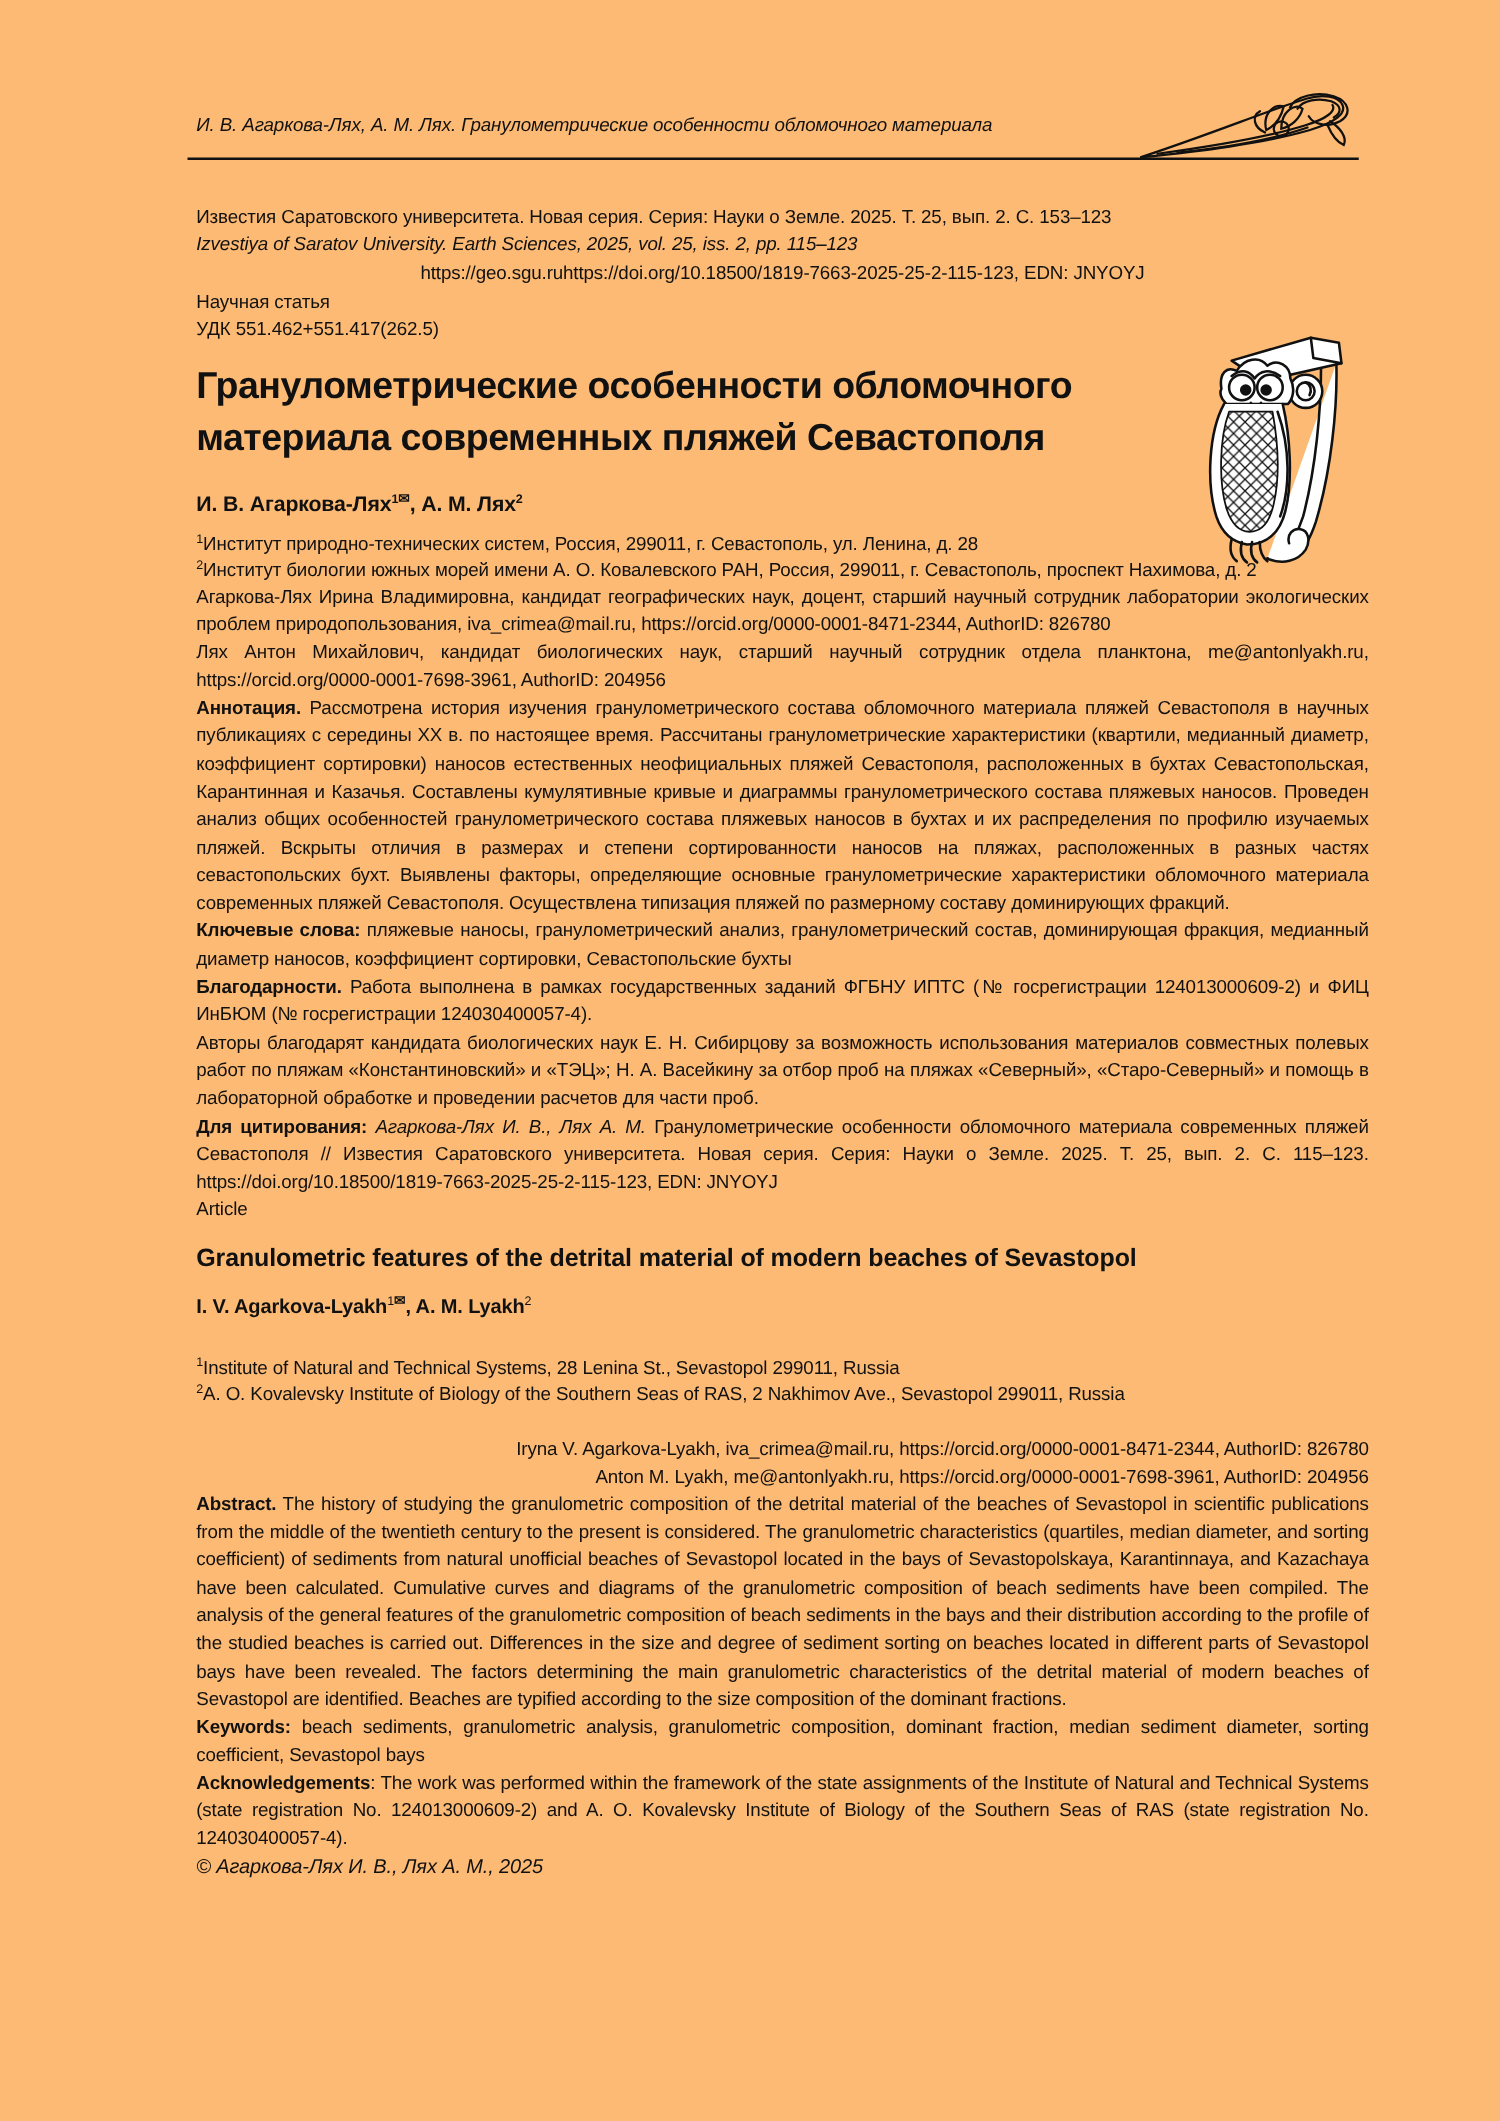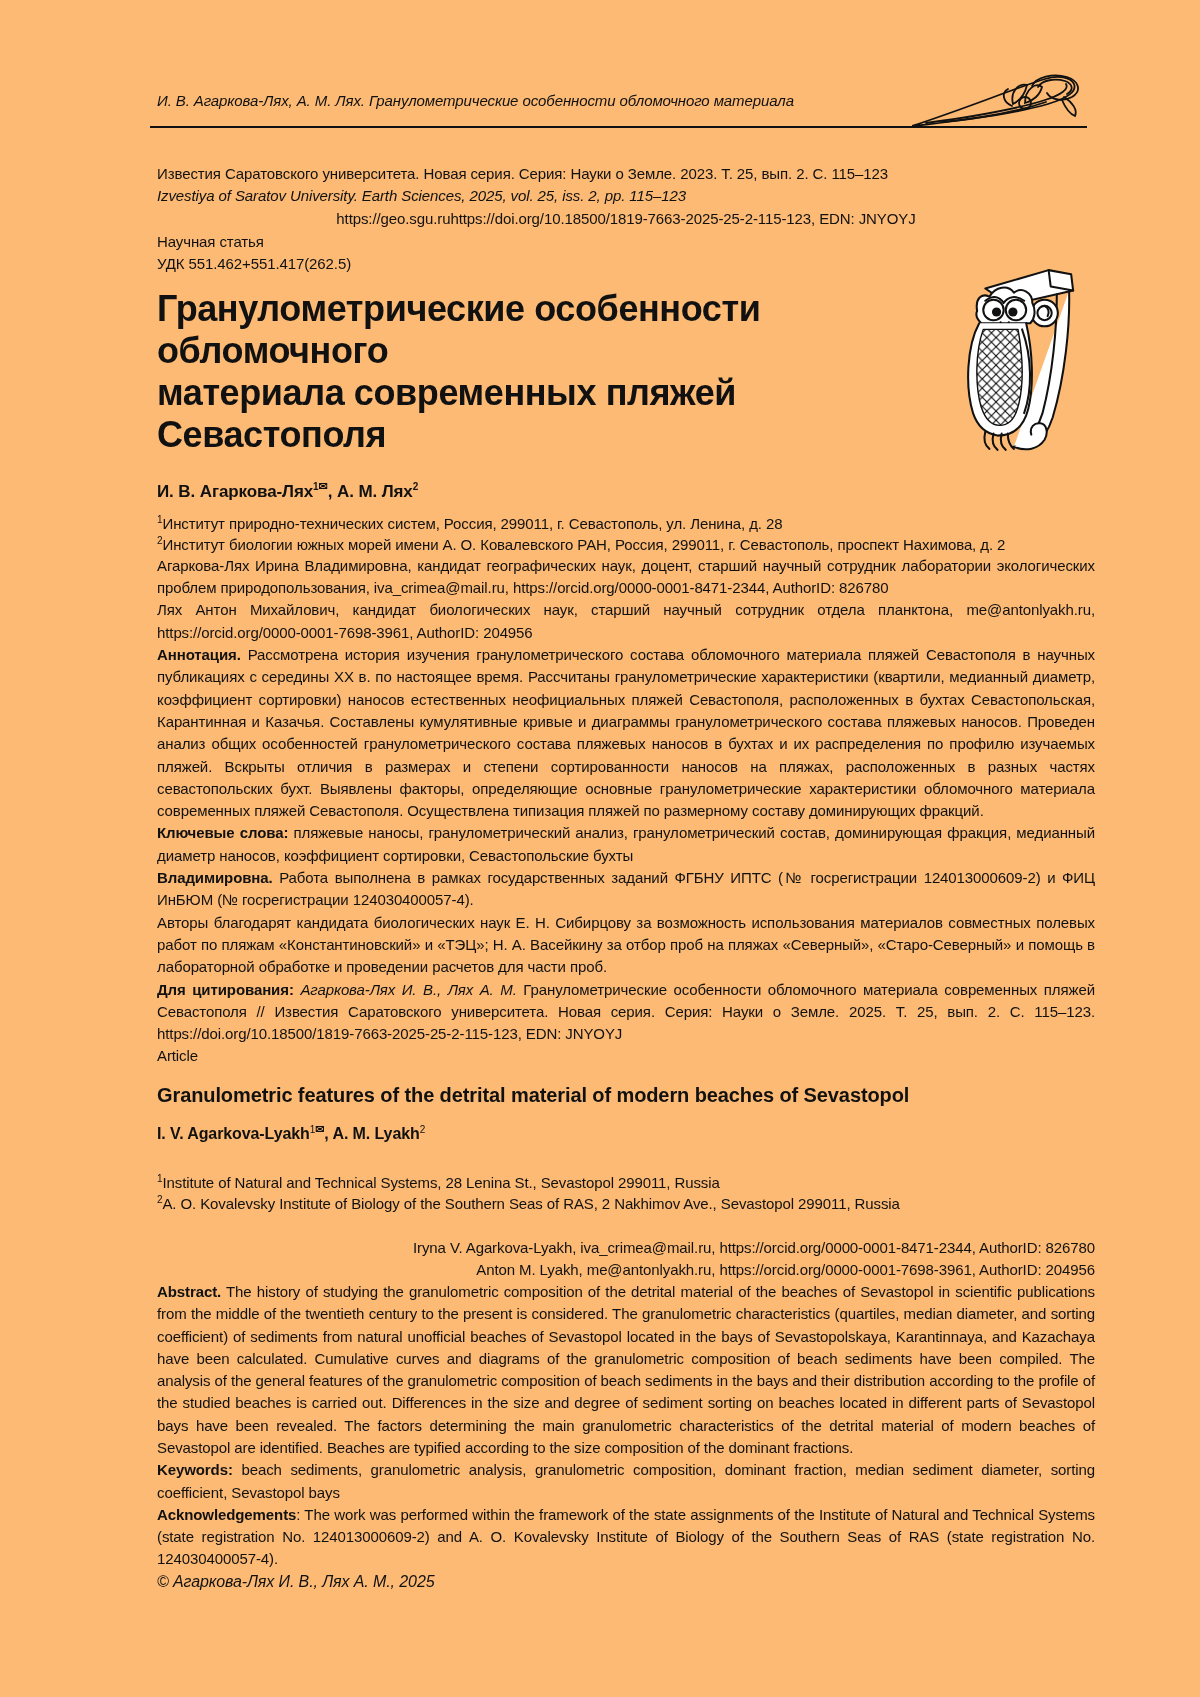--- a/index.html
+++ b/index.html
@@ -14,21 +14,21 @@
   .owl{position:absolute;left:954px;top:264px;}
   .content{position:absolute;left:157px;top:0;width:938px;font-size:15px;line-height:22.3px;}
   .content p{margin:0;}
   .spacer-top{height:163px;}
   .just{text-align:justify;}
   .it{font-style:italic;}
   .b{font-weight:bold;}
   .journal-line{white-space:nowrap;}
   .journal-row{display:flex;justify-content:center;white-space:nowrap;}
   .meta-block{margin-top:1px;}
-  .title-ru{margin-top:13px;font-size:36px;line-height:42px;font-weight:bold;white-space:pre-line;letter-spacing:-0.4px;max-width:800px;}
+  .title-ru{margin-top:13px;font-size:30px;line-height:42px;font-weight:bold;white-space:pre-line;letter-spacing:-0.4px;max-width:800px;}
   .authors-line{margin-top:16px;font-size:17px;font-weight:bold;}
   .sup{font-size:10px;vertical-align:super;line-height:0;font-weight:normal;}
   .b .sup, .authors-line .sup{font-weight:bold;}
   .mail{font-size:11px;vertical-align:super;line-height:0;}
   .affils{margin-top:10px;line-height:21px;}
   .bio1{margin-top:9px;}
   .bio2{margin-top:3px;}
   .abstract-ru{margin-top:10px;}
   .kw-ru{margin-top:7px;}
   .ack-ru{margin-top:9px;}
@@ -94,21 +94,21 @@
       <path d="M66 64 C76 92 76 124 68 146"></path>
       <path d="M30 164 C28 172 30 178 34 181 M38 166 C36 174 38 179 42 182 M46 166 C44 174 46 179 50 182 M52 166 C52 174 54 178 58 181"></path>
       <path d="M58 179 C70 184 82 181 88 172 C92 165 90 157 84 156 C78 155 73 160 75 167" fill="#fff"></path>
     </g>
   </svg>
 
   <div class="content">
     <div class="spacer-top"></div>
 
     <div>
-      <p class="journal-line">Известия Саратовского университета. Новая серия. Серия: Науки о Земле. 2023. Т. 25, вып. 2. С. 115–123</p>
+      <p class="journal-line">Известия Саратовского университета. Новая серия. Серия: Науки о Земле. 2025. Т. 25, вып. 2. С. 153–123</p>
       <p class="journal-line it">Izvestiya of Saratov University. Earth Sciences, 2025, vol. 25, iss. 2, pp. 115–123</p>
       <div class="journal-row">
         <span>https://geo.sgu.ru</span>
         <span>https://doi.org/10.18500/1819-7663-2025-25-2-115-123, EDN: JNYOYJ</span>
       </div>
     </div>
 
     <div class="meta-block">
       <p>Научная статья</p>
       <p>УДК 551.462+551.417(262.5)</p>
@@ -124,21 +124,21 @@
       <p><span class="sup">2</span><span>Институт биологии южных морей имени А. О. Ковалевского РАН, Россия, 299011, г. Севастополь, проспект Нахимова, д. 2</span></p>
     </div>
 
     <p class="bio1 just">Агаркова-Лях Ирина Владимировна, кандидат географических наук, доцент, старший научный сотрудник лаборатории экологических проблем природопользования, iva_crimea@mail.ru, https://orcid.org/0000-0001-8471-2344, AuthorID: 826780</p>
     <p class="bio2 just">Лях Антон Михайлович, кандидат биологических наук, старший научный сотрудник отдела планктона, me@antonlyakh.ru, https://orcid.org/0000-0001-7698-3961, AuthorID: 204956</p>
 
     <p class="abstract-ru just"><span class="b">Аннотация.</span> <span>Рассмотрена история изучения гранулометрического состава обломочного материала пляжей Севастополя в научных публикациях с середины XX в. по настоящее время. Рассчитаны гранулометрические характеристики (квартили, медианный диаметр, коэффициент сортировки) наносов естественных неофициальных пляжей Севастополя, расположенных в бухтах Севастопольская, Карантинная и Казачья. Составлены кумулятивные кривые и диаграммы гранулометрического состава пляжевых наносов. Проведен анализ общих особенностей гранулометрического состава пляжевых наносов в бухтах и их распределения по профилю изучаемых пляжей. Вскрыты отличия в размерах и степени сортированности наносов на пляжах, расположенных в разных частях севастопольских бухт. Выявлены факторы, определяющие основные гранулометрические характеристики обломочного материала современных пляжей Севастополя. Осуществлена типизация пляжей по размерному составу доминирующих фракций.</span></p>
 
     <p class="kw-ru just"><span class="b">Ключевые слова:</span> <span>пляжевые наносы, гранулометрический анализ, гранулометрический состав, доминирующая фракция, медианный диаметр наносов, коэффициент сортировки, Севастопольские бухты</span></p>
 
-    <p class="ack-ru just"><span class="b">Владимировна.</span> <span>Работа выполнена в рамках государственных заданий ФГБНУ ИПТС (№ госрегистрации 124013000609-2) и ФИЦ ИнБЮМ (№ госрегистрации 124030400057-4).</span></p>
+    <p class="ack-ru just"><span class="b">Благодарности.</span> <span>Работа выполнена в рамках государственных заданий ФГБНУ ИПТС (№ госрегистрации 124013000609-2) и ФИЦ ИнБЮМ (№ госрегистрации 124030400057-4).</span></p>
     <p class="ack-ru2 just">Авторы благодарят кандидата биологических наук Е. Н. Сибирцову за возможность использования материалов совместных полевых работ по пляжам «Константиновский» и «ТЭЦ»; Н. А. Васейкину за отбор проб на пляжах «Северный», «Старо-Северный» и помощь в лабораторной обработке и проведении расчетов для части проб.</p>
 
     <p class="cite just"><span class="b">Для цитирования:</span> <span class="it">Агаркова-Лях И. В., Лях А. М.</span> <span>Гранулометрические особенности обломочного материала современных пляжей Севастополя // Известия Саратовского университета. Новая серия. Серия: Науки о Земле. 2025. Т. 25, вып. 2. С. 115–123. https://doi.org/10.18500/1819-7663-2025-25-2-115-123, EDN: JNYOYJ</span></p>
 
 
     <p class="article-label">Article</p>
 
     <h2 class="title-en">Granulometric features of the detrital material of modern beaches of Sevastopol</h2>
 
     <p class="authors-en"><span>I. V. Agarkova-Lyakh</span><span class="sup">1</span><sup class="mail">✉</sup><span>, </span><span>A. M. Lyakh</span><span class="sup">2</span></p>

